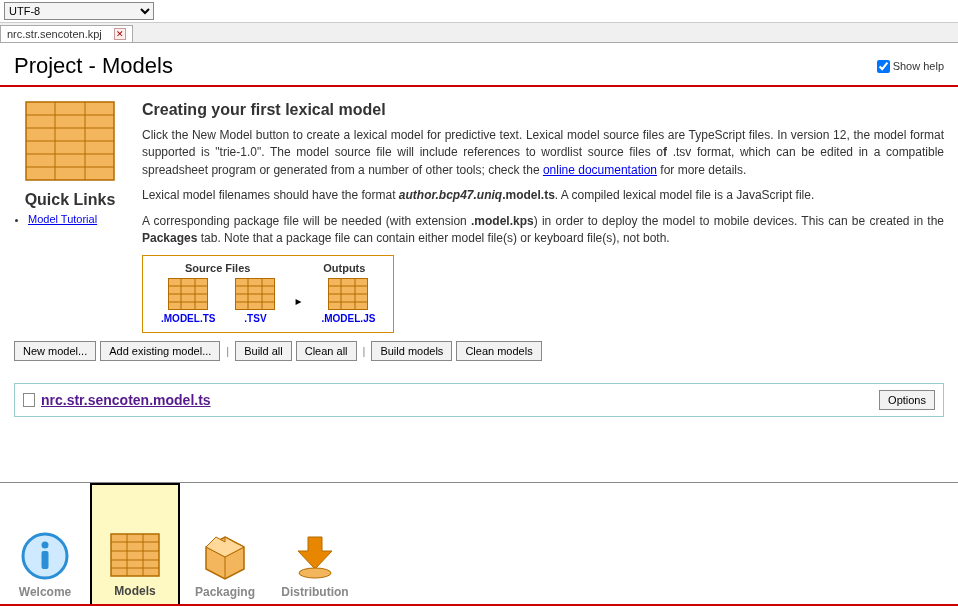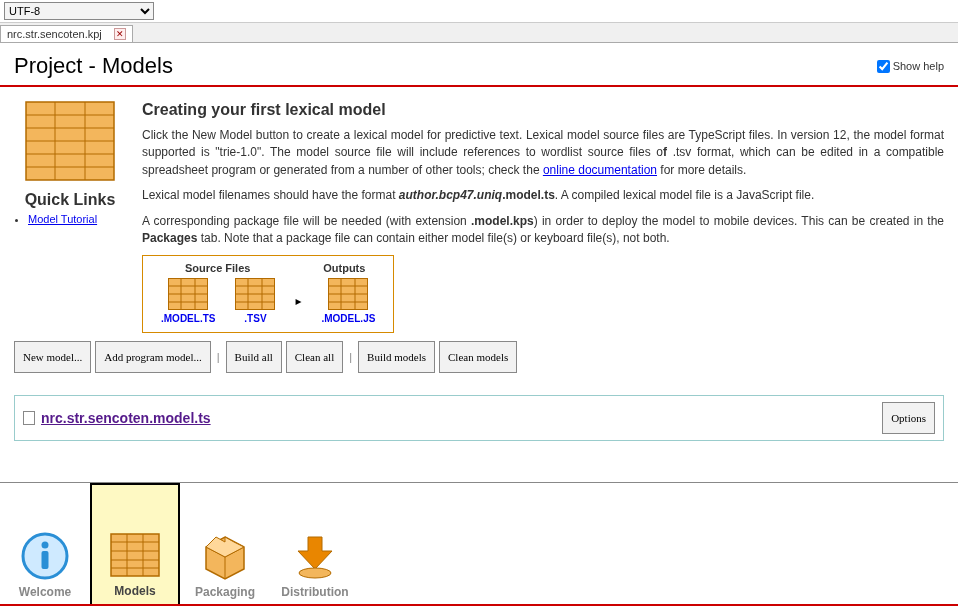--- a/index.html
+++ b/index.html
@@ -39,21 +39,21 @@
   .diagram-box { border: 1px solid #d68a00; padding: 6px 18px 8px 18px; display: inline-block; }
   .diagram-box .diagram-row { display: flex; align-items: center; gap: 20px; }
   .diagram-col { text-align: center; }
   .diagram-header { font-size: 11px; font-weight: bold; text-align: center; margin-bottom: 4px; }
   .small-grid { width: 40px; height: 32px; margin: 0 auto 3px auto; }
   .file-label { font-size: 10px; font-weight: bold; color: #00e; text-align: center; }
   .arrow-r { font-size: 12px; color: #000; }
   .diagram-headers { display: flex; justify-content: space-between; padding: 0 10px 0 24px; }
   
   .button-row { padding: 8px 14px; display: flex; align-items: center; gap: 4px; font-size: 11px; }
-  .wbtn { background: #f2f2f2; border: 1px solid #888; padding: 9px 8px; font-size: 11px; cursor: pointer; font-family: Liberation Serif, serif; }
+  .wbtn { background: #f2f2f2; border: 1px solid #888; padding: 3px 8px; font-size: 11px; cursor: pointer; font-family: Liberation Sans, sans-serif; }
   .sep { color: #888; padding: 0 2px; }
   
   .model-list-box { margin: 14px 14px 0 14px; border: 1px solid #9cc; padding: 6px 8px; display: flex; justify-content: space-between; align-items: center; }
   .model-list-box .model-link { display: flex; align-items: center; gap: 6px; }
   .model-list-box .doc-icon { width: 12px; height: 14px; border: 1px solid #888; background: #fff; display: inline-block; position: relative; }
   .model-list-box a { color: #551a8b; text-decoration: underline; font-size: 14px; font-weight: bold; }
   
   .bottom-tabs { position: absolute; bottom: 0; left: 0; right: 0; height: 124px; background: #fff; border-top: 1px solid #888; display: flex; }
   .btab { width: 90px; text-align: center; padding: 8px 0 6px 0; cursor: pointer; border: 1px solid transparent; display: flex; flex-direction: column; align-items: center; justify-content: flex-end; gap: 4px; }
   .btab.active { border: 2px solid #000000; background: #fef9c3; }
@@ -167,21 +167,21 @@
             </div>
             <div class="file-label">.MODEL.JS</div>
           </div>
         </div>
       </div>
     </div>
   </div>
 
   <div class="button-row">
     <button class="wbtn">New model...</button>
-    <button class="wbtn">Add program model...</button>
+    <button class="wbtn">Add existing model...</button>
     <span class="sep">|</span>
     <button class="wbtn">Build all</button>
     <button class="wbtn">Clean all</button>
     <span class="sep">|</span>
     <button class="wbtn">Build models</button>
     <button class="wbtn">Clean models</button>
   </div>
 
   <div class="model-list-box">
     <div class="model-link">

